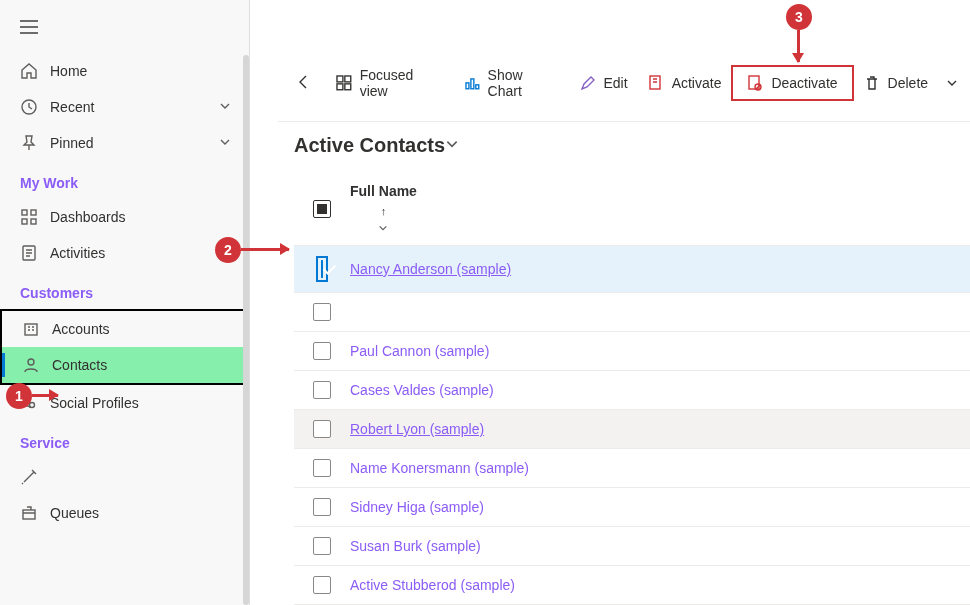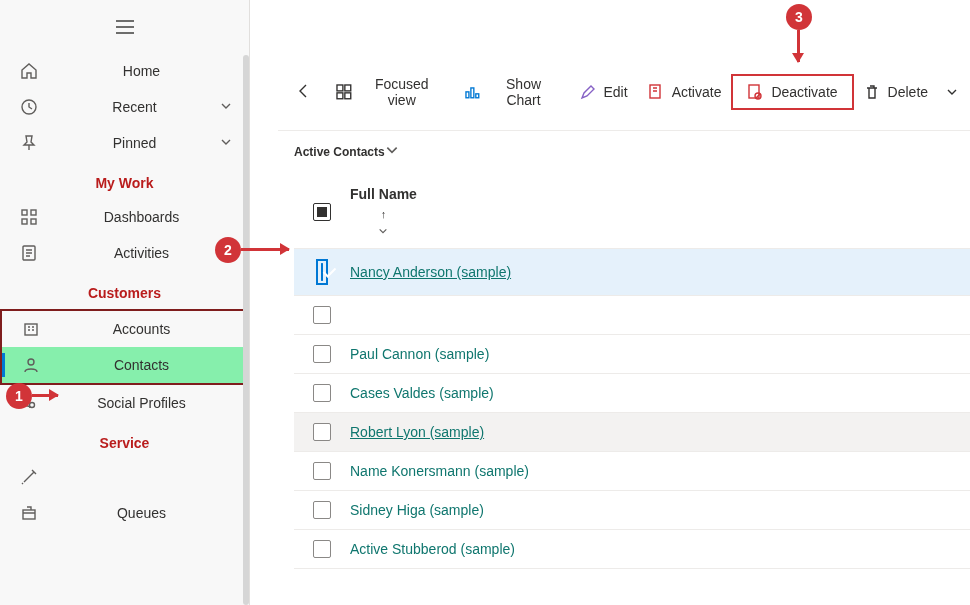--- a/index.html
+++ b/index.html
@@ -1,57 +1,57 @@
 <!DOCTYPE html>
 <html><head>
 <meta charset="utf-8">
 <style>
 * { box-sizing: border-box; margin: 0; padding: 0; }
 body { font-family: "Segoe UI", Arial, sans-serif; font-size: 14px; color: #323130; background: #fff; width: 970px; height: 605px; overflow: hidden; position: relative; }
-.app { display: flex; height: 100%; text-align: center; }
+.app { display: flex; height: 100%; }
 .sidebar { width: 250px; background: #f8f8f8; border-right: 1px solid #e1dfdd; padding-top: 12px; position: relative; }
 .sidebar-scroll { position: absolute; right: 0; top: 55px; bottom: 0; width: 6px; background: #d6d6d6; border-radius: 3px; }
 .hamburger { padding: 8px 20px 16px 20px; }
 .hamburger svg { width: 18px; height: 14px; }
 .nav-item { display: flex; align-items: center; padding: 8px 16px 8px 20px; cursor: pointer; position: relative; height: 36px; }
 .nav-item.selected { background: #86efac; }
 .nav-item.selected::before { content: ""; position: absolute; left: 0; top: 6px; bottom: 6px; width: 3px; background: #0078d4; }
 .nav-icon { width: 18px; height: 18px; margin-right: 12px; display: inline-flex; align-items: center; justify-content: center; color: #605e5c; }
 .nav-label { flex: 1; color: #323130; }
 .nav-chev { width: 14px; color: #605e5c; }
-.nav-section-header { padding: 14px 20px 8px 20px; font-weight: 600; color: #b91c1c; }
-.red-box-sidebar { border: 2px solid #7f1d1d; }
+.nav-section-header { padding: 14px 20px 8px 20px; font-weight: 600; color: #8b5cf6; }
+.red-box-sidebar { border: 2px solid #000000; }
 .main { flex: 1; display: flex; flex-direction: column; background: #fff; margin-left: 12px; }
 .toolbar { display: flex; align-items: center; padding: 16px 8px 16px 8px; border-bottom: 1px solid #edebe9; margin-left: 16px; }
 .tb-btn { display: inline-flex; align-items: center; gap: 8px; padding: 6px 10px; cursor: pointer; border-radius: 2px; }
 .tb-icon { width: 16px; height: 16px; display: inline-flex; align-items: center; justify-content: center; }
 .tb-sep { width: 4px; }
 .red-box-tb { border: 2px solid #d13438; padding: 4px 8px; }
 .back-btn { padding: 6px 10px; cursor: pointer; }
 .content { padding: 12px 0 0 32px; }
-.view-title { display: flex; align-items: center; font-size: 12px; font-weight: 600; padding-bottom: 16px; }
+.view-title { display: flex; align-items: center; font-size: 20px; font-weight: 600; padding-bottom: 16px; }
 .view-title .chev { font-size: 14px; color: #605e5c; }
 .grid-header { display: flex; align-items: center; padding: 10px 0 10px 8px; border-bottom: 1px solid #edebe9; }
 .grid-header .chk-cell { width: 40px; display: flex; justify-content: center; }
 .col-label { font-weight: 600; display: flex; align-items: center; gap: 6px; padding-left: 8px; flex-direction: column; }
 .sort-arrow { font-size: 11px; }
 .col-chev { font-size: 10px; color: #605e5c; }
 .grid-body { }
 .row { display: flex; align-items: center; padding: 10px 0 10px 8px; border-bottom: 1px solid #edebe9; }
 .row.hover { background: #f3f2f1; }
 .row.selected { background: #e5f1fb; }
 .chk-cell { width: 40px; display: flex; justify-content: center; }
 .chk { width: 18px; height: 18px; border: 1px solid #8a8886; border-radius: 2px; background: #fff; position: relative; cursor: pointer; }
 .chk.header-chk { border-color: #323130; }
 .chk.header-chk::after { content: ""; position: absolute; inset: 3px; background: #323130; }
 .chk.checked { background: #0078d4; border-color: #0078d4; }
 .chk.checked::after { content: ""; position: absolute; left: 4px; top: 1px; width: 5px; height: 10px; border: solid #fff; border-width: 0 2px 2px 0; transform: rotate(45deg); }
 .chk-wrap { display: inline-block; }
 .chk-wrap.boxed { border: 2px solid #0078d4; padding: 3px; }
-.link { color: #0f766e; cursor: pointer; padding-left: 8px; }
+.link { color: #8b5cf6; cursor: pointer; padding-left: 8px; }
 .link.u { text-decoration: underline; }
 .callout { position: absolute; width: 26px; height: 26px; background: #d13438; border-radius: 50%; color: #fff; font-weight: 700; display: flex; align-items: center; justify-content: center; z-index: 50; font-size: 14px; }
 .arrow-h { position: absolute; height: 3px; background: #d13438; z-index: 49; }
 .arrow-h::after { content: ""; position: absolute; right: -1px; top: -5px; border-left: 10px solid #d13438; border-top: 6.5px solid transparent; border-bottom: 6.5px solid transparent; }
 .arrow-v { position: absolute; width: 3px; background: #d13438; z-index: 49; }
 .arrow-v::after { content: ""; position: absolute; left: -5px; bottom: -1px; border-top: 10px solid #d13438; border-left: 6.5px solid transparent; border-right: 6.5px solid transparent; }
 .spacer-top { height: 54px; }
 svg { stroke: currentColor; fill: none; stroke-width: 1.4; }
 </style>
 </head>
@@ -306,20 +306,26 @@
         <div class="row">
           <div class="chk-cell">
               <span class="chk"></span>
             </div>
           <span class="link">Sidney Higa (sample)</span>
         </div>
         <div class="row">
           <div class="chk-cell">
               <span class="chk"></span>
             </div>
+          <span class="link">Susan Burk (sample)</span>
+        </div>
+        <div class="row">
+          <div class="chk-cell">
+              <span class="chk"></span>
+            </div>
           <span class="link">Active Stubberod (sample)</span>
         </div>
       </div>
     </div>
   </div>
 </div>
 
 <div class="callout" style="left:6px; top:383px">1</div>
 <div class="arrow-h" style="left:32px; top:394px; width:26px"></div>
 

